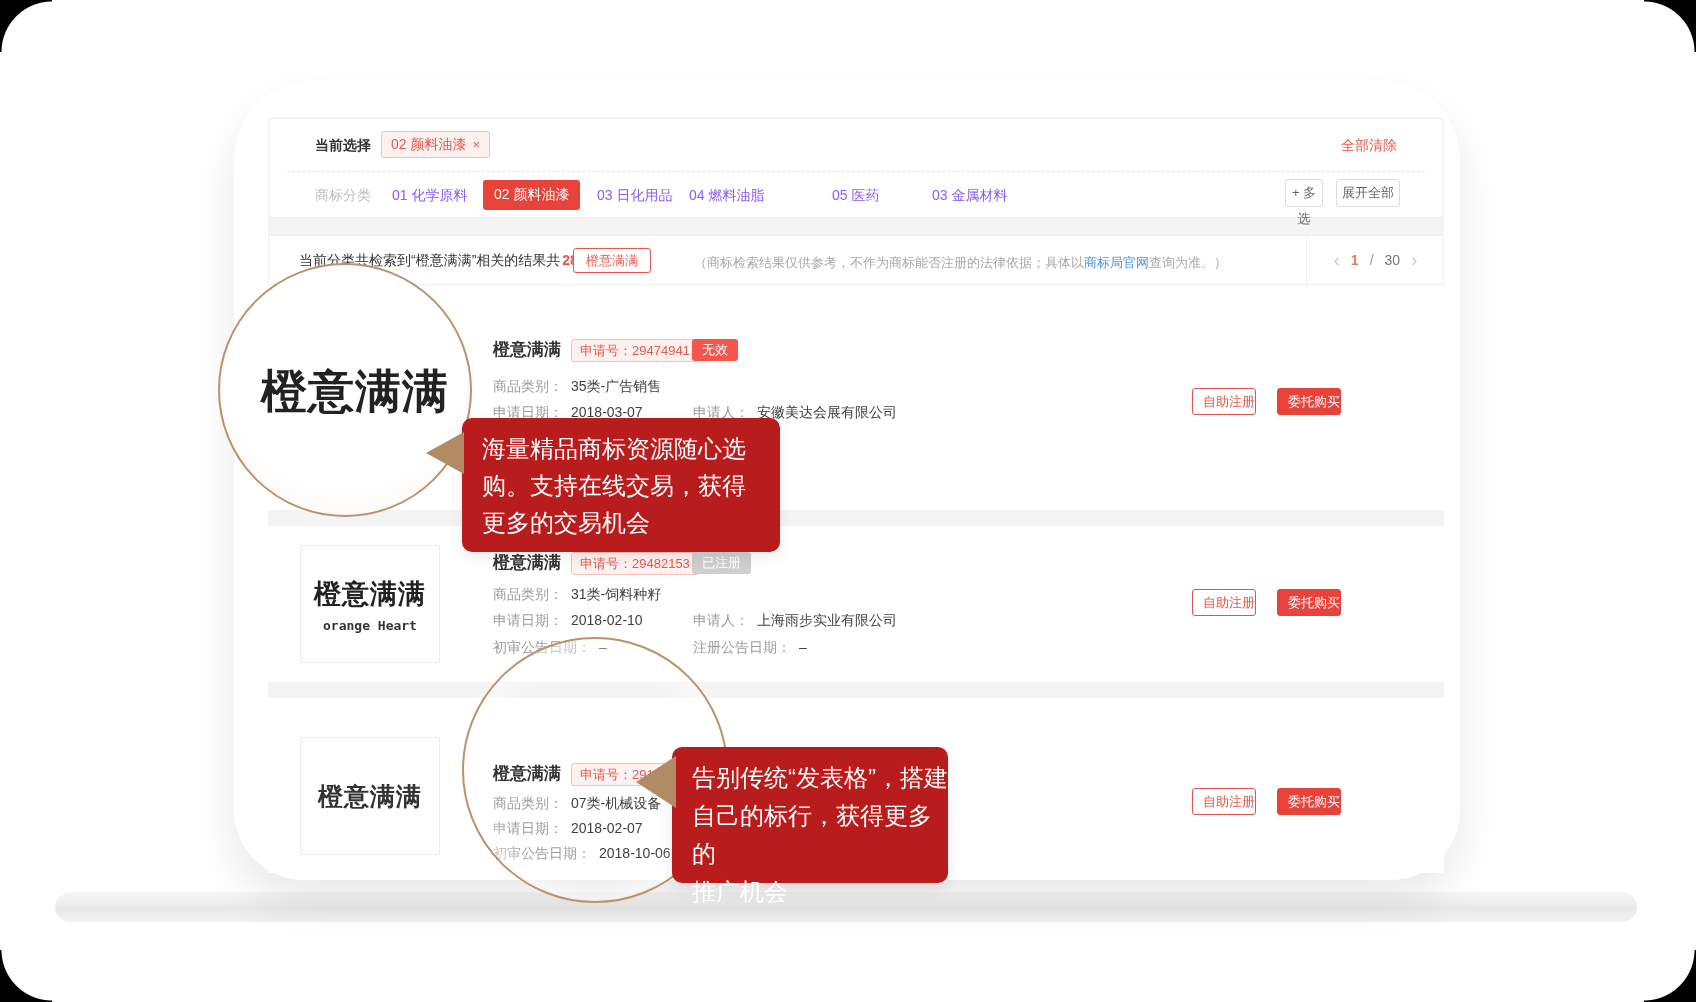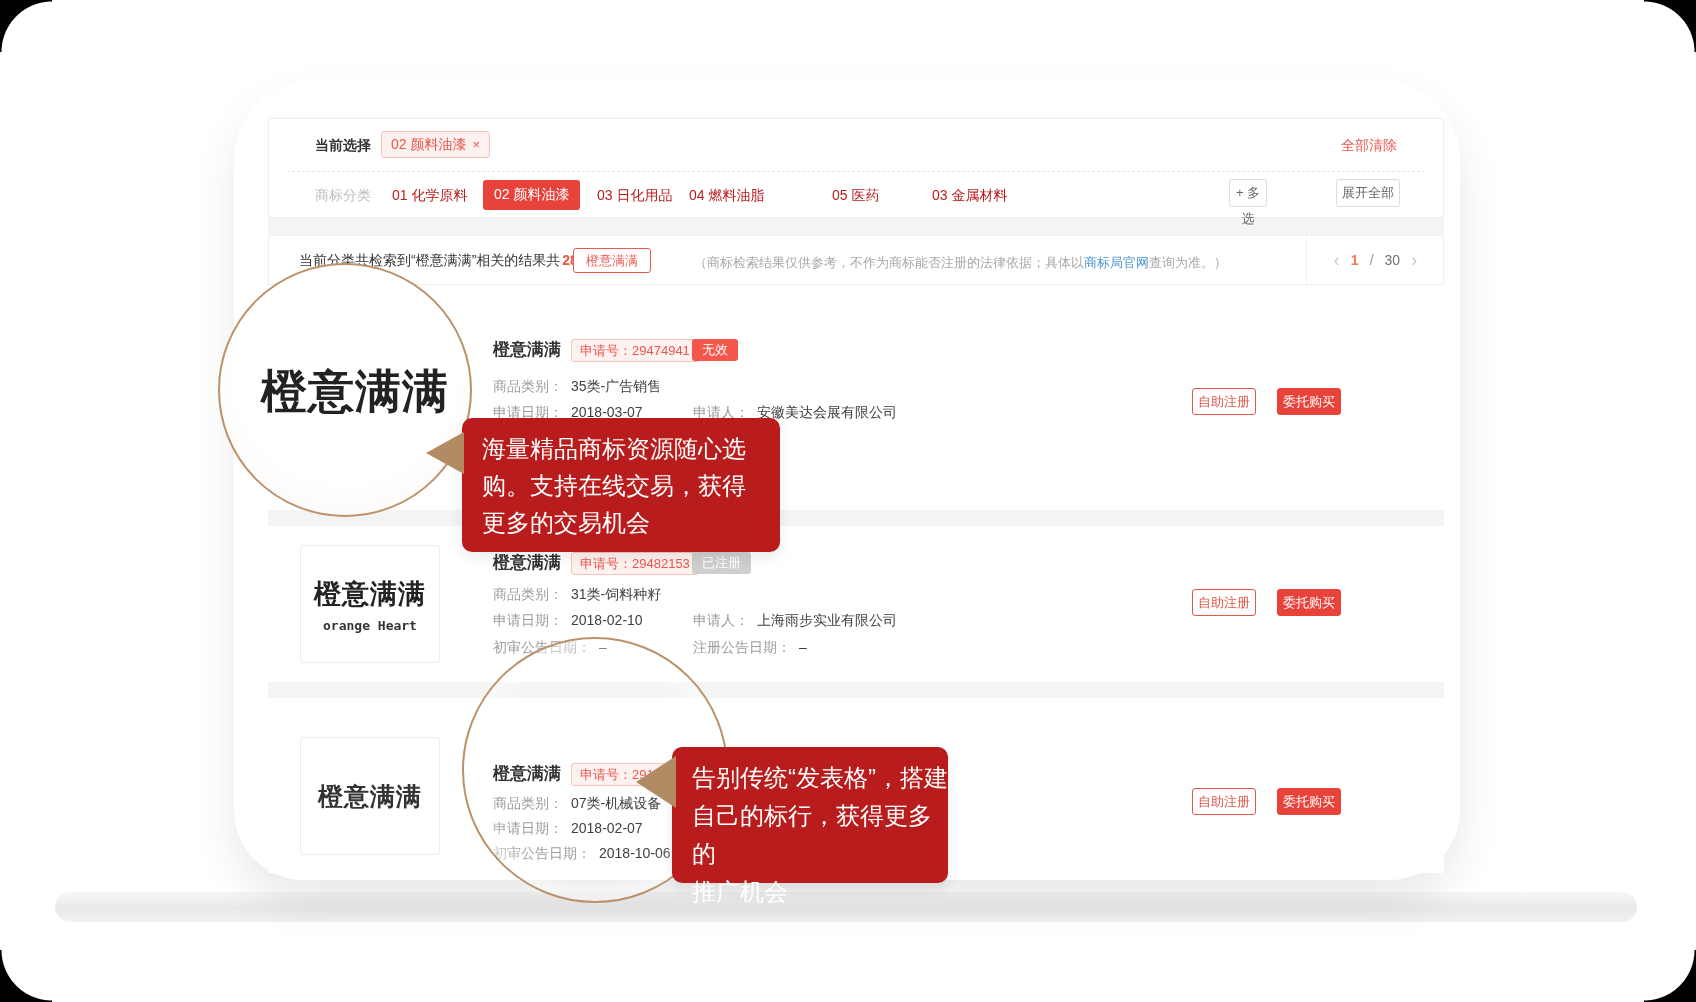--- a/index.html
+++ b/index.html
@@ -27,21 +27,21 @@
 
   
   .filter-panel { left:34px; top:38px; width:1176px; height:100px; border:1px solid #f0f0f0; border-radius:4px; }
   .cur-label { position:absolute; left:46px; top:18px; font-size:14px; font-weight:600; color:#333; }
   .sel-tag { position:absolute; left:112px; top:12px; height:27px; line-height:25px; padding:0 9px;
     background:#fdf1f0; border:1px solid #f6c2bb; border-radius:3px; color:#e8584e; font-size:14px; cursor:pointer; }
   .sel-tag .x { margin-left:6px; font-size:13px; }
   .clear-all { position:absolute; right:46px; top:18px; color:#e8584e; font-size:14px; cursor:pointer; }
   .dash-div { position:absolute; left:18px; right:18px; top:52px; border-top:1px dashed #e7e7e7; }
   .cat-label { position:absolute; left:46px; top:68px; font-size:14px; color:#bdbdbd; }
-  .cat-item { position:absolute; top:68px; font-size:14px; color:#b91c1c; cursor:pointer; }
+  .cat-item { position:absolute; top:68px; font-size:14px; color:#8b5cf6; cursor:pointer; }
   .cat-item.sel { top:61px; background:#e8433a; color:#fff; padding:6px 11px; border-radius:3px; }
   .small-btn { position:absolute; top:60px; height:28px; line-height:26px; text-align:center;
     border:1px solid #dcdcdc; border-radius:3px; font-size:13px; color:#666; background:#fff; cursor:pointer; }
 
   
   .header-strip { left:34px; top:155px; width:1176px; height:50px; border:1px solid #f0f0f0; }
   .summary { position:absolute; left:30px; top:16px; font-size:14px; color:#333; white-space:nowrap; }
   .summary .cnt { color:#f0543f; font-weight:600; margin:0 2px; }
   .export-btn { position:absolute; left:304px; top:12px; height:25px; line-height:23px; padding:0 12px;
     border:1px solid #e8584e; border-radius:3px; color:#e8584e; font-size:13px; background:#fff; cursor:pointer; }
@@ -67,21 +67,21 @@
   .app-tag { position:absolute; left:303px; height:23px; line-height:21px; padding:0 8px; font-size:13px;
     color:#e8584e; background:#fef2f1; border:1px solid #f6c2bb; border-radius:3px; white-space:nowrap; }
   .badge { position:absolute; left:424px; height:22px; line-height:22px; padding:0 10px; border-radius:3px;
     font-size:13px; color:#fff; }
   .badge.invalid { background:#f4564c; }
   .badge.registered { background:#cfcfcf; }
   .dline { position:absolute; left:225px; font-size:14px; white-space:nowrap; }
   .dline .lb { color:#9c9c9c; } .dline .vl { color:#404040; margin-left:8px; }
   .pair2 { position:absolute; left:200px; top:0; white-space:nowrap; }
   .pair2b { position:absolute; left:152px; top:0; white-space:nowrap; }
-  .act-btn { position:absolute; width:64px; height:27px; line-height:25px; text-align:center; font-size:13px;
+  .act-btn { position:absolute; width:64px; height:27px; line-height:25px; text-align:right; font-size:13px;
     border-radius:3px; cursor:pointer; }
   .act-self { left:924px; border:1px solid #e0564c; color:#e0564c; background:#fff; }
   .act-buy { left:1009px; border:1px solid #e8433a; color:#fff; background:#e8433a; }
 
   
   .magnifier1 { position:absolute; left:218px; top:263px; width:254px; height:254px; border-radius:50%;
     background:radial-gradient(circle at 50% 42%, #fff 58%, #fcfaf8 80%, #f4eee8 100%);
     border:2px solid #bb9269; display:flex; align-items:center; justify-content:center; }
   .magnifier1 .big-mark { font-size:46px; font-weight:600; color:#222; letter-spacing:1px; transform:translate(10px,2px); }
   .magnifier2 { position:absolute; left:462px; top:637px; width:266px; height:266px; border-radius:50%;
@@ -112,21 +112,21 @@
       </div>
       <div class="clear-all">全部清除</div>
       <div class="dash-div"></div>
       <div class="cat-label">商标分类</div>
       <div class="cat-item" style="left:123px">01 化学原料</div>
       <div class="cat-item sel" style="left:214px">02 颜料油漆</div>
       <div class="cat-item" style="left:328px">03 日化用品</div>
       <div class="cat-item" style="left:420px">04 燃料油脂</div>
       <div class="cat-item" style="left:563px">05 医药</div>
       <div class="cat-item" style="left:663px">03 金属材料</div>
-      <div class="small-btn" style="left:960px;width:38px">+ 多选</div>
+      <div class="small-btn" style="left:1016px;width:38px">+ 多选</div>
       <div class="small-btn" style="left:1067px;width:64px">展开全部</div>
     </div>
 
     <div class="panel header-strip">
       <div class="summary">
         <span>当前分类共检索到“橙意满满”相关的结果共</span><span class="cnt">28</span><span>个</span>
       </div>
       <div class="export-btn">橙意满满</div>
       <div class="disclaimer">
         <span>（商标检索结果仅供参考，不作为商标能否注册的法律依据；具体以</span><span class="lnk">商标局官网</span><span>查询为准。）</span>

